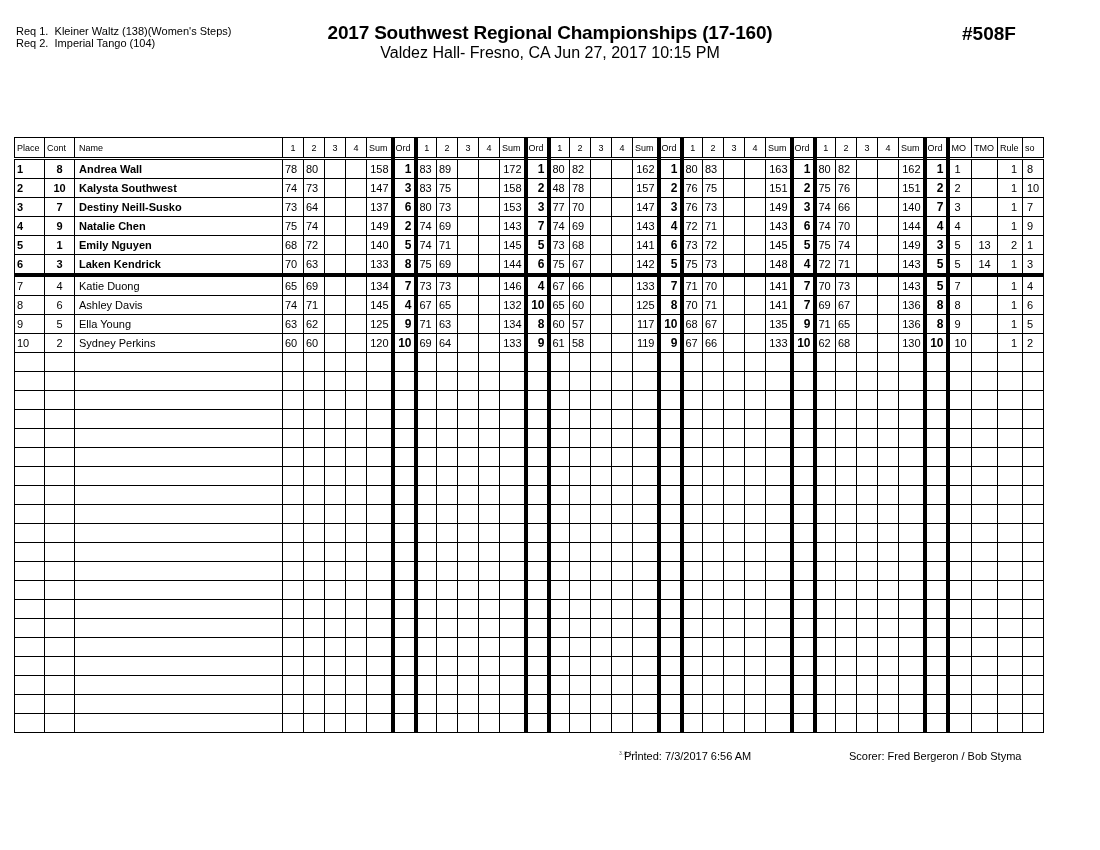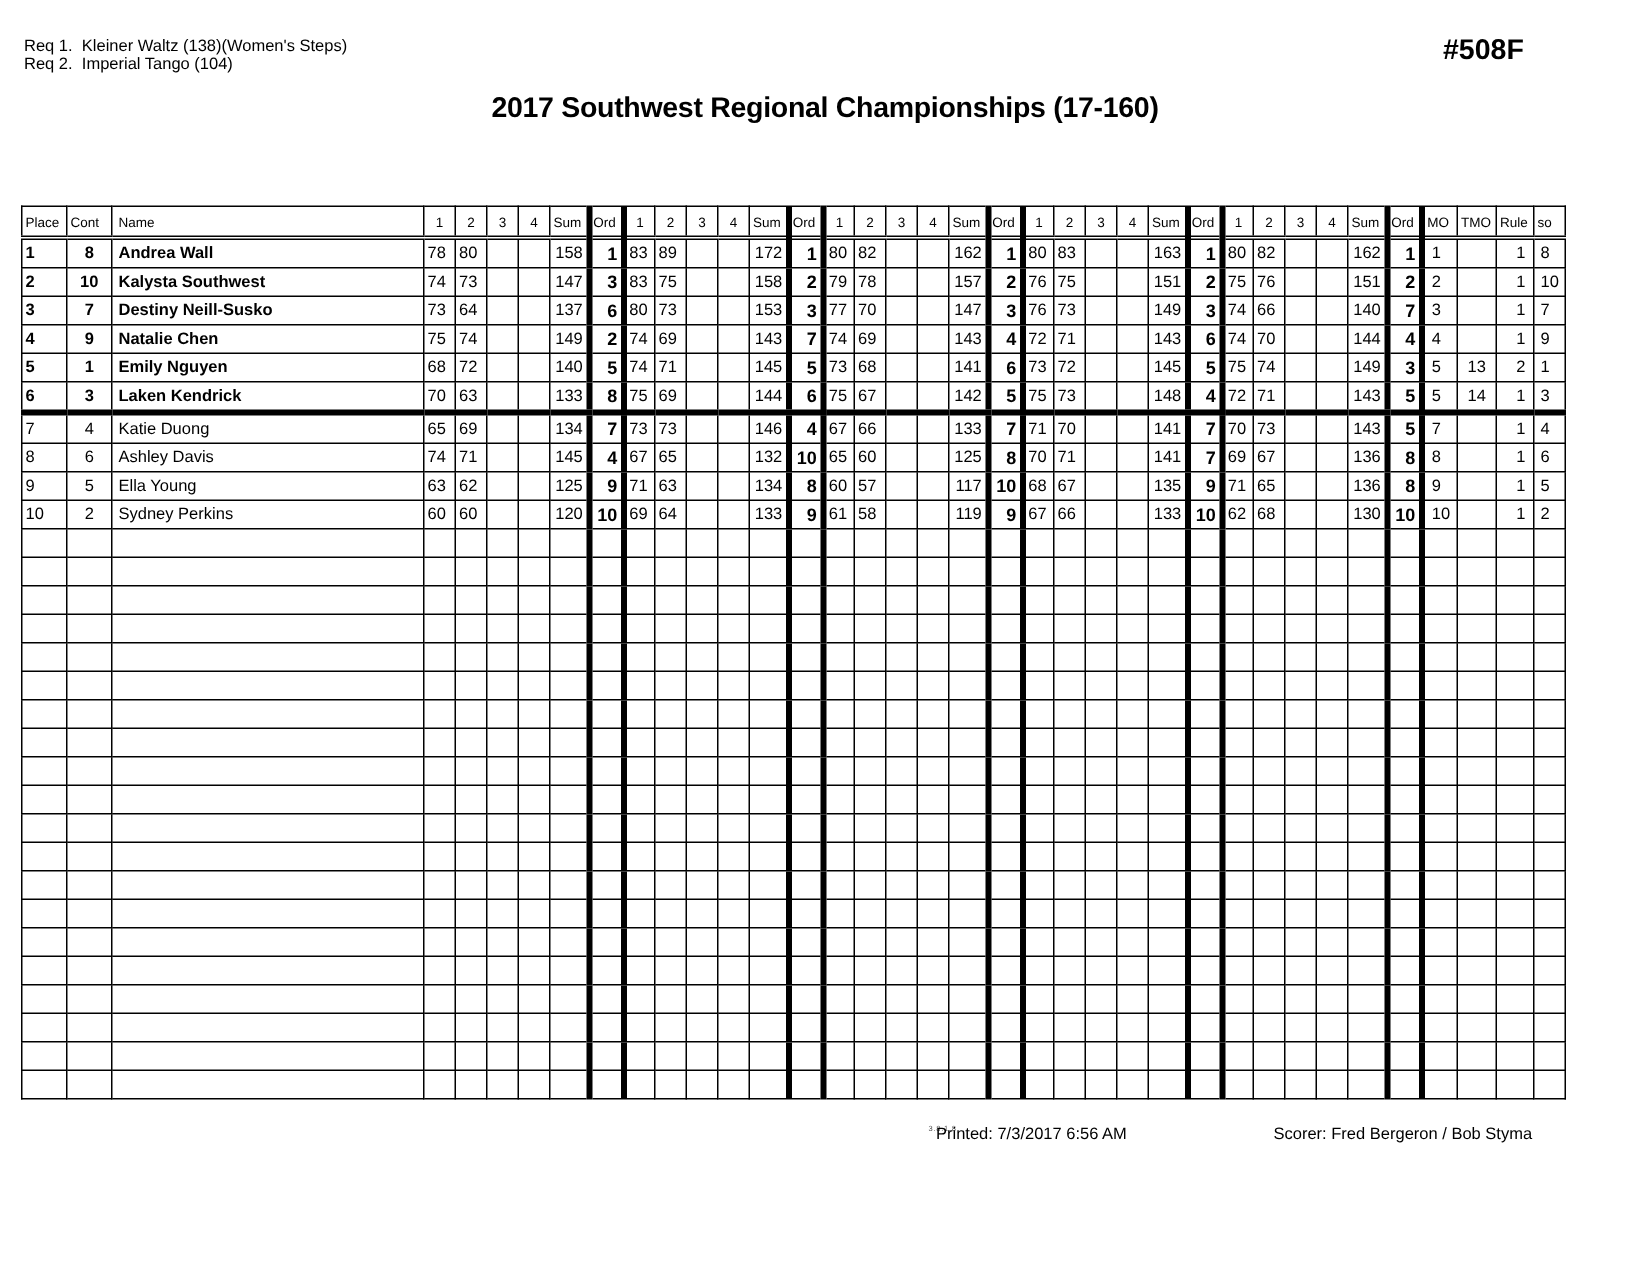--- a/index.html
+++ b/index.html
@@ -1,20 +1,20 @@
 <!DOCTYPE html>
 <html><head>
 <meta charset="utf-8">
 <style>
   html, body { margin:0; padding:0; background:#ffffff; }
   body { width:1100px; height:850px; position:relative; overflow:hidden; font-family:"Liberation Sans", sans-serif; color:#000; }
   .req { position:absolute; left:16px; top:25px; font-size:11px; line-height:12px; }
   .req div { white-space:nowrap; }
   .title-block { position:absolute; left:300px; top:22px; width:500px; text-align:center; }
-  .t1 { font-size:19px; font-weight:bold; line-height:22px; letter-spacing:-0.2px;margin-top:40px; }
+  .t1 { font-size:19px; font-weight:bold; line-height:22px; letter-spacing:-0.2px; }
   .t2 { font-size:16px; line-height:18px; }
   .t3 { font-size:20px; font-weight:bold; line-height:26px; }
   .t4 { font-size:18px; line-height:24px; }
   .event-no { position:absolute; left:962px; top:23px; font-size:19px; font-weight:bold; }
 
   table.grid { position:absolute; left:14px; top:137px; border-collapse:collapse; table-layout:fixed; font-size:11px; }
   table.grid td { border:1px solid #000; padding:0 2px; height:18px; line-height:18px; white-space:nowrap; overflow:hidden; }
   table.grid tr.judge-row td { height:17px; font-size:11px; }
   table.grid tr.judge-row td.blank { border:none; }
   table.grid tr.judge-row td.jname { padding-left:5px; border-bottom:1px solid #000; }
@@ -40,20 +40,21 @@
 </head>
 <body>
 
 <div class="req">
   <div><span>Req  1.</span>&nbsp; <span>Kleiner Waltz (138)(Women's Steps)</span></div>
   <div><span>Req  2.</span>&nbsp; <span>Imperial Tango (104)</span></div>
 </div>
 
 <div class="title-block">
   <div class="t1">2017 Southwest Regional Championships (17-160)</div>
+  <div class="t2">Valdez Hall- Fresno, CA  Jun 27, 2017  10:15 PM</div>
 </div>
 
 <div class="event-no">#508F</div>
 
 <table class="grid" id="grid">
   <colgroup id="cols">
       <col style="width: 30px;">
       <col style="width: 30px;">
       <col style="width: 208px;">
       <col style="width: 21px;">
@@ -179,21 +180,21 @@
         <td class="num"></td>
         <td class="num"></td>
         <td class="sum">147</td>
         <td class="ord">3</td>
         <td class="num">83</td>
         <td class="num">75</td>
         <td class="num"></td>
         <td class="num"></td>
         <td class="sum">158</td>
         <td class="ord">2</td>
-        <td class="num">79</td>
+        <td class="num">48</td>
         <td class="num">78</td>
         <td class="num"></td>
         <td class="num"></td>
         <td class="sum">157</td>
         <td class="ord">2</td>
         <td class="num">76</td>
         <td class="num">75</td>
         <td class="num"></td>
         <td class="num"></td>
         <td class="sum">151</td>

